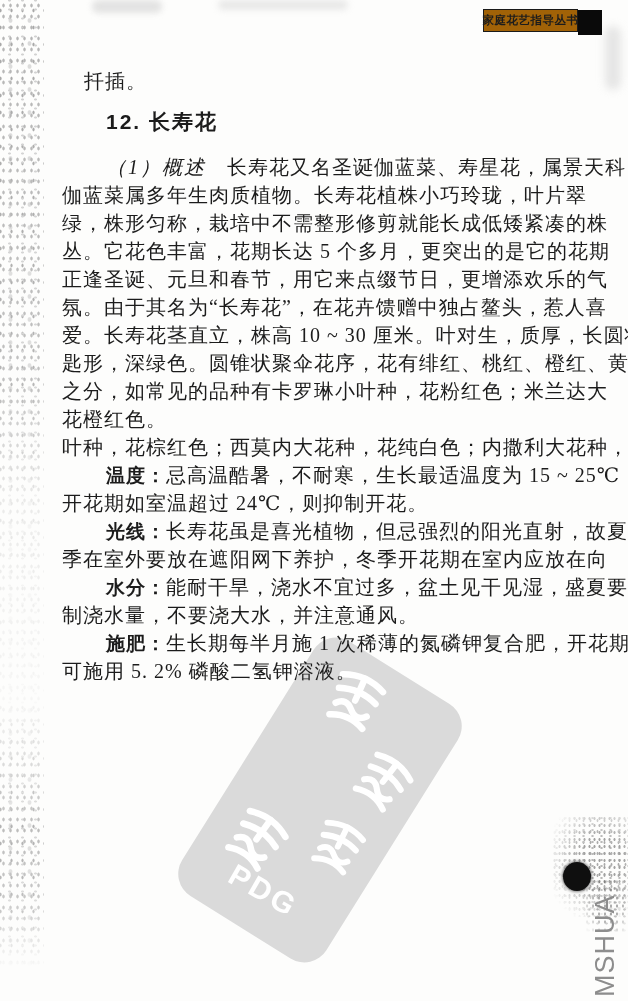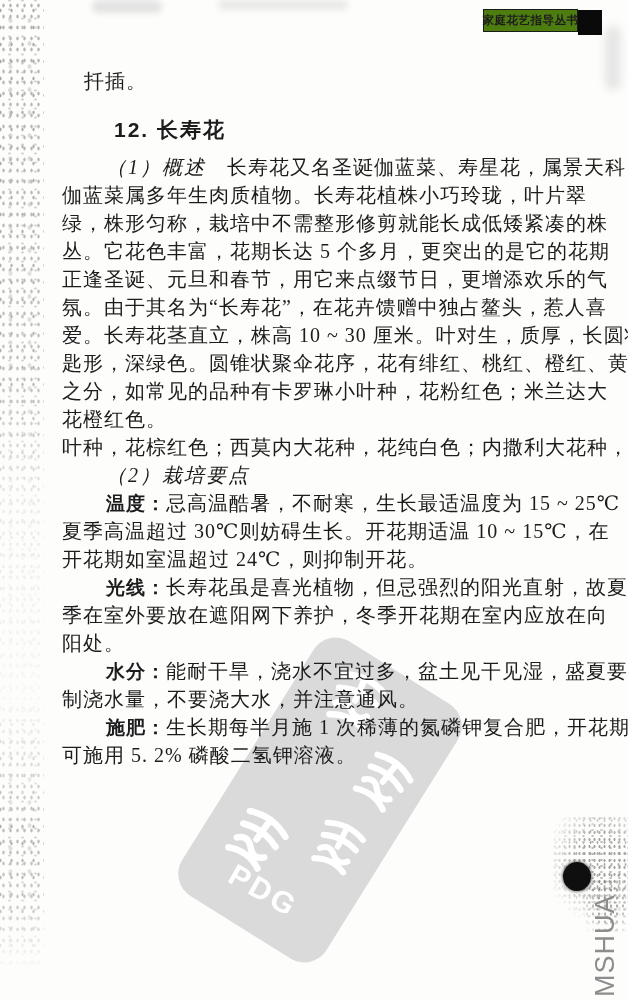--- a/index.html
+++ b/index.html
@@ -29,21 +29,21 @@
   }
   .noise-top-a{position:absolute;left:92px;top:0;width:70px;height:13px;background:#cdcdcd;filter:blur(3px);opacity:.55;border-radius:6px;}
   .noise-top-b{position:absolute;left:218px;top:0;width:130px;height:10px;background:#d4d4d4;filter:blur(3px);opacity:.5;border-radius:6px;}
   .noise-right-top{position:absolute;left:605px;top:26px;width:16px;height:64px;background:#d6d6d6;filter:blur(4px);opacity:.6;border-radius:8px;}
 
   
   .header-box{
     position:absolute;left:483px;top:9px;width:95px;height:23px;
     border:1.5px solid #1a1a1a;box-sizing:border-box;
     display:flex;align-items:center;justify-content:center;
-    background:#4d7c0f;
+    background:#a16207;
   }
   .header-box span{
     font-size:11.5px;font-weight:bold;letter-spacing:.5px;white-space:nowrap;
   }
   .header-square{
     position:absolute;left:578px;top:10px;width:24px;height:25px;background:#0a0a0a;
   }
 
   
   .stamp{
@@ -59,21 +59,21 @@
     font-size:30px;font-weight:bold;color:#ffffff;letter-spacing:3px;
     transform:rotate(-2deg);
   }
 
   
   .leading-line{
     position:absolute;left:84px;top:68px;
     font-size:20px;letter-spacing:1px;z-index:2;
   }
   .section-heading{
-    position:absolute;left:106px;top:108px;margin:8px;
+    position:absolute;left:106px;top:108px;margin:0;
     font-family:"Liberation Sans","DejaVu Sans",sans-serif;
     font-size:21px;font-weight:bold;letter-spacing:2px;z-index:2;
   }
   .text-column{
     position:absolute;left:62px;top:153px;width:506px;z-index:2;
   }
   .line{
     height:28px;line-height:28px;white-space:nowrap;
     font-size:20px;letter-spacing:1px;
   }
@@ -162,27 +162,24 @@
       <div class="line"><span>伽蓝菜属多年生肉质植物。长寿花植株小巧玲珑，叶片翠</span></div>
       <div class="line"><span>绿，株形匀称，栽培中不需整形修剪就能长成低矮紧凑的株</span></div>
       <div class="line"><span>丛。它花色丰富，花期长达 5 个多月，更突出的是它的花期</span></div>
       <div class="line"><span>正逢圣诞、元旦和春节，用它来点缀节日，更增添欢乐的气</span></div>
       <div class="line"><span>氛。由于其名为“长寿花”，在花卉馈赠中独占鳌头，惹人喜</span></div>
       <div class="line"><span>爱。长寿花茎直立，株高 10 ~ 30 厘米。叶对生，质厚，长圆状</span></div>
       <div class="line"><span>匙形，深绿色。圆锥状聚伞花序，花有绯红、桃红、橙红、黄、</span></div>
       <div class="line"><span>之分，如常见的品种有卡罗琳小叶种，花粉红色；米兰达大</span></div>
       <div class="line"><span>花橙红色。</span></div>
       <div class="line"><span>叶种，花棕红色；西莫内大花种，花纯白色；内撒利大花种，</span></div>
-      <div class="line indent"><span class="kai">（2）栽培要点</span></div>
       <div class="line indent"><span class="lead">温度：</span><span>忌高温酷暑，不耐寒，生长最适温度为 15 ~ 25℃，</span></div>
-      <div class="line"><span>夏季高温超过 30℃则妨碍生长。开花期适温 10 ~ 15℃，在</span></div>
       <div class="line"><span>开花期如室温超过 24℃，则抑制开花。</span></div>
       <div class="line indent"><span class="lead">光线：</span><span>长寿花虽是喜光植物，但忌强烈的阳光直射，故夏</span></div>
       <div class="line"><span>季在室外要放在遮阳网下养护，冬季开花期在室内应放在向</span></div>
-      <div class="line"><span>阳处。</span></div>
       <div class="line indent"><span class="lead">水分：</span><span>能耐干旱，浇水不宜过多，盆土见干见湿，盛夏要控</span></div>
       <div class="line"><span>制浇水量，不要浇大水，并注意通风。</span></div>
       <div class="line indent"><span class="lead">施肥：</span><span>生长期每半月施 1 次稀薄的氮磷钾复合肥，开花期</span></div>
       <div class="line"><span>可施用 5. 2% 磷酸二氢钾溶液。</span></div>
     </div>
 
   <div class="smudge-a"></div>
   <div class="smudge-b"></div>
   <div class="ink-dot"></div>
 

